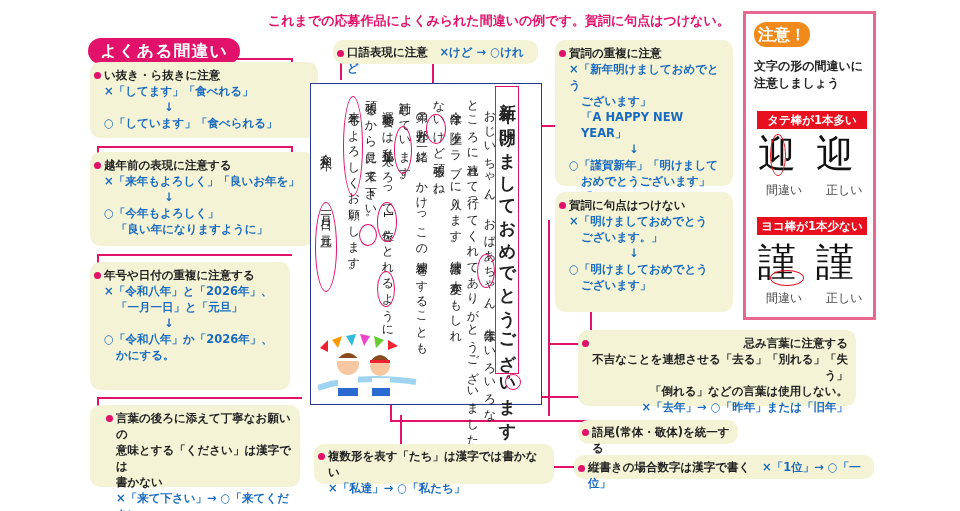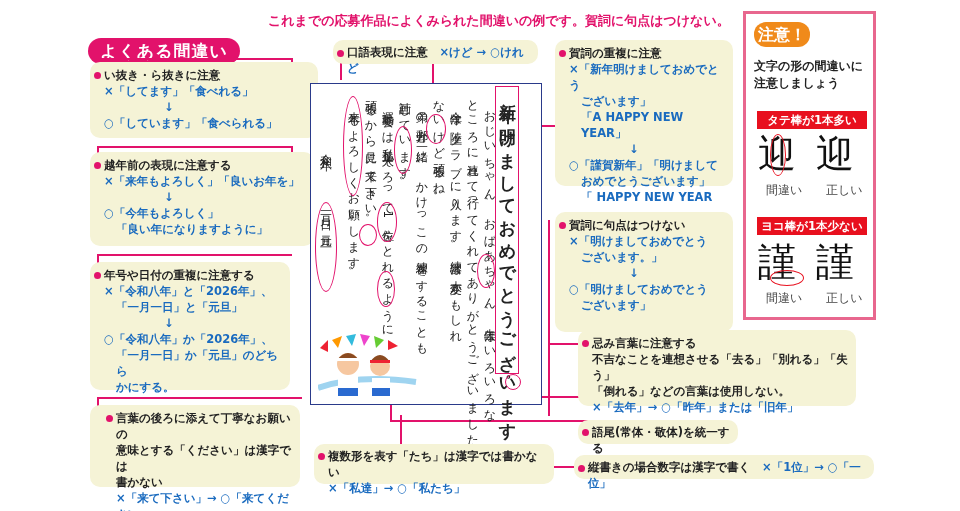--- a/index.html
+++ b/index.html
@@ -85,21 +85,20 @@
   <div class="blue">○「今年もよろしく」</div>
   <div class="blue ind">「良い年になりますように」</div>
 </div>
 
 <div class="box" style="left:90px;top:262px;width:200px;height:128px;">
   <div class="title">年号や日付の重複に注意する</div>
   <div class="blue">×「令和八年」と「2026年」、</div>
   <div class="blue ind">「一月一日」と「元旦」</div>
   <div class="arrow">↓</div>
   <div class="blue">○「令和八年」か「2026年」、</div>
-  <div class="blue ind">「一月一日」か「元旦」のどちら</div>
   <div class="blue ind">かにする。</div>
 </div>
 
 <div class="box" style="left:90px;top:405px;width:210px;height:82px;padding-left:26px;">
   <div class="title">言葉の後ろに添えて丁寧なお願いの</div>
   <div class="plain">意味とする「ください」は漢字では</div>
   <div class="plain">書かない</div>
   <div class="blue">×「来て下さい」→ ○「来てください」</div>
 </div>
 
@@ -164,30 +163,30 @@
   <div class="title">賀詞の重複に注意</div>
   <div class="blue">×「新年明けましておめでとう</div>
   <div class="blue ind">ございます」</div>
   <div class="blue ind">「A HAPPY NEW YEAR」</div>
   <div class="arrow">↓</div>
   <div class="blue">○「謹賀新年」「明けまして</div>
   <div class="blue ind">おめでとうございます」</div>
   <div class="blue ind">「 HAPPY NEW YEAR 」</div>
 </div>
 
-<div class="box" style="left:555px;top:212px;width:178px;height:120px;">
+<div class="box" style="left:555px;top:192px;width:178px;height:120px;">
   <div class="title">賀詞に句点はつけない</div>
   <div class="blue">×「明けましておめでとう</div>
   <div class="blue ind">ございます。」</div>
   <div class="arrow">↓</div>
   <div class="blue">○「明けましておめでとう</div>
   <div class="blue ind">ございます」</div>
 </div>
 
-<div class="box" style="left:578px;top:330px;width:278px;height:76px;">
+<div class="box" style="left:578px;top:330px;width:278px;height:76px;text-align:right;">
   <div class="title">忌み言葉に注意する</div>
   <div class="plain">不吉なことを連想させる「去る」「別れる」「失う」</div>
   <div class="plain">「倒れる」などの言葉は使用しない。</div>
   <div class="blue">×「去年」→ ○「昨年」または「旧年」</div>
 </div>
 
 <div class="box" style="left:578px;top:420px;width:160px;height:24px;padding-top:4px;">
   <div class="title">語尾(常体・敬体)を統一する</div>
 </div>
 

